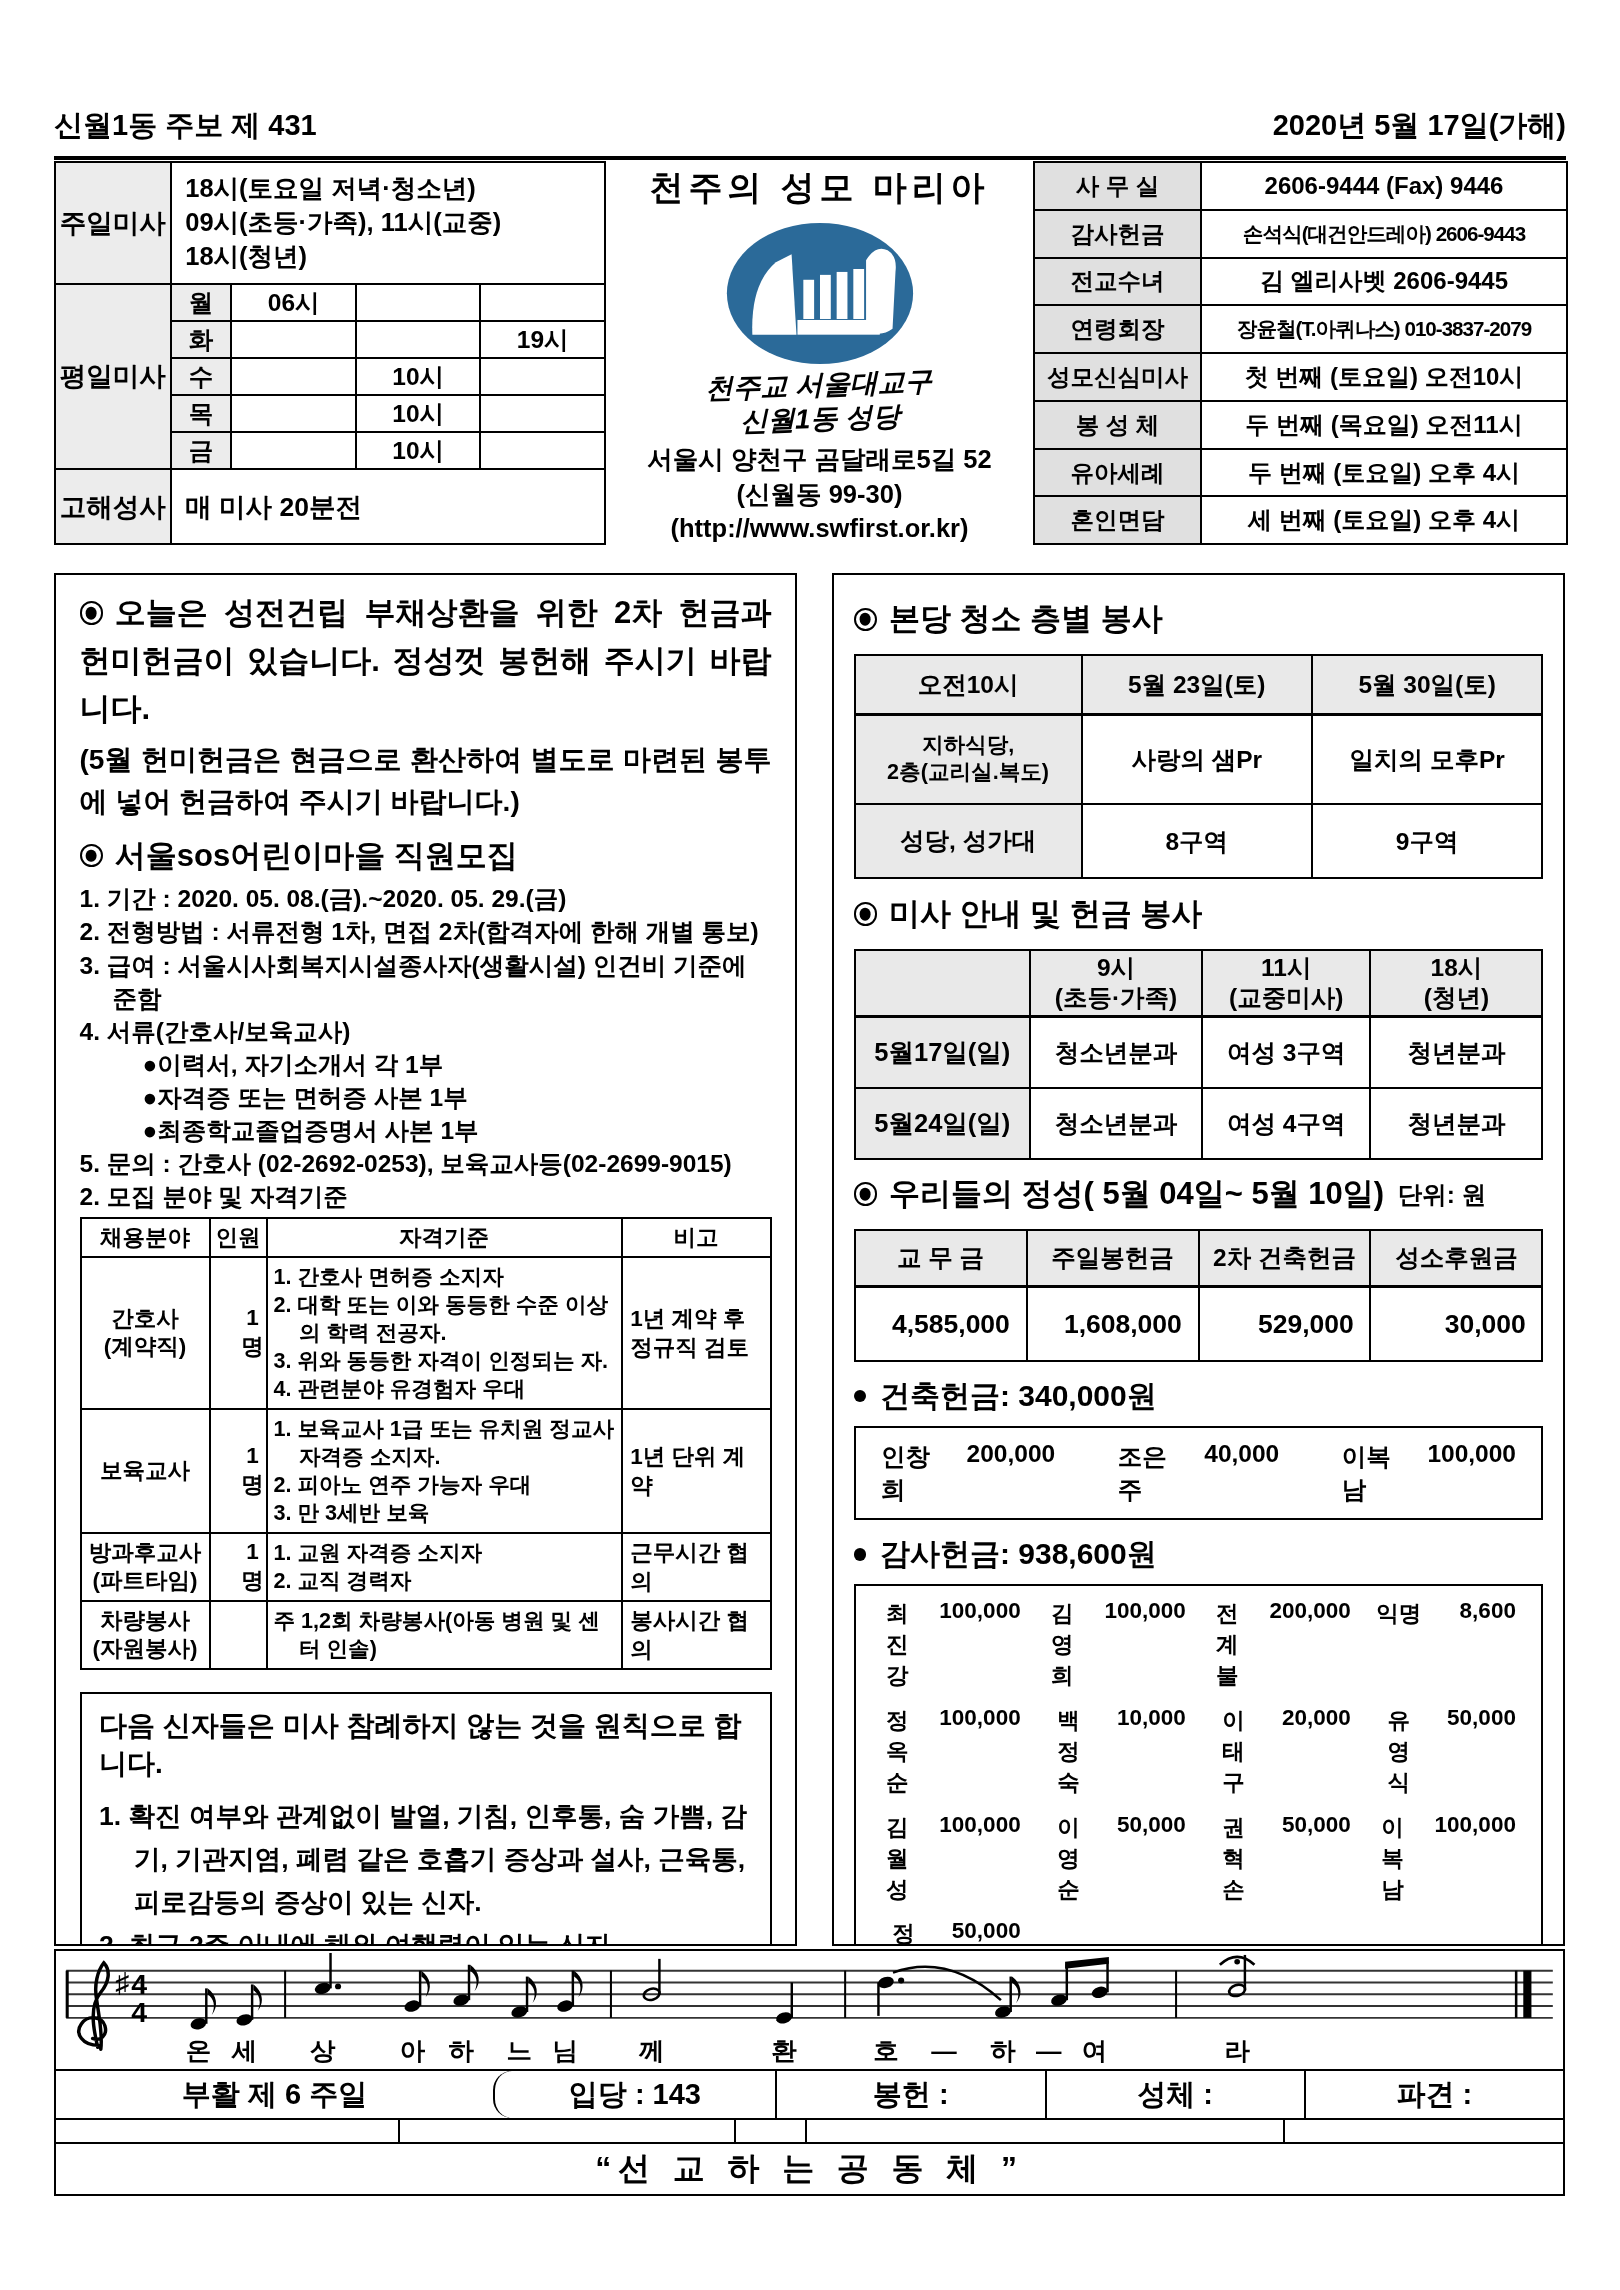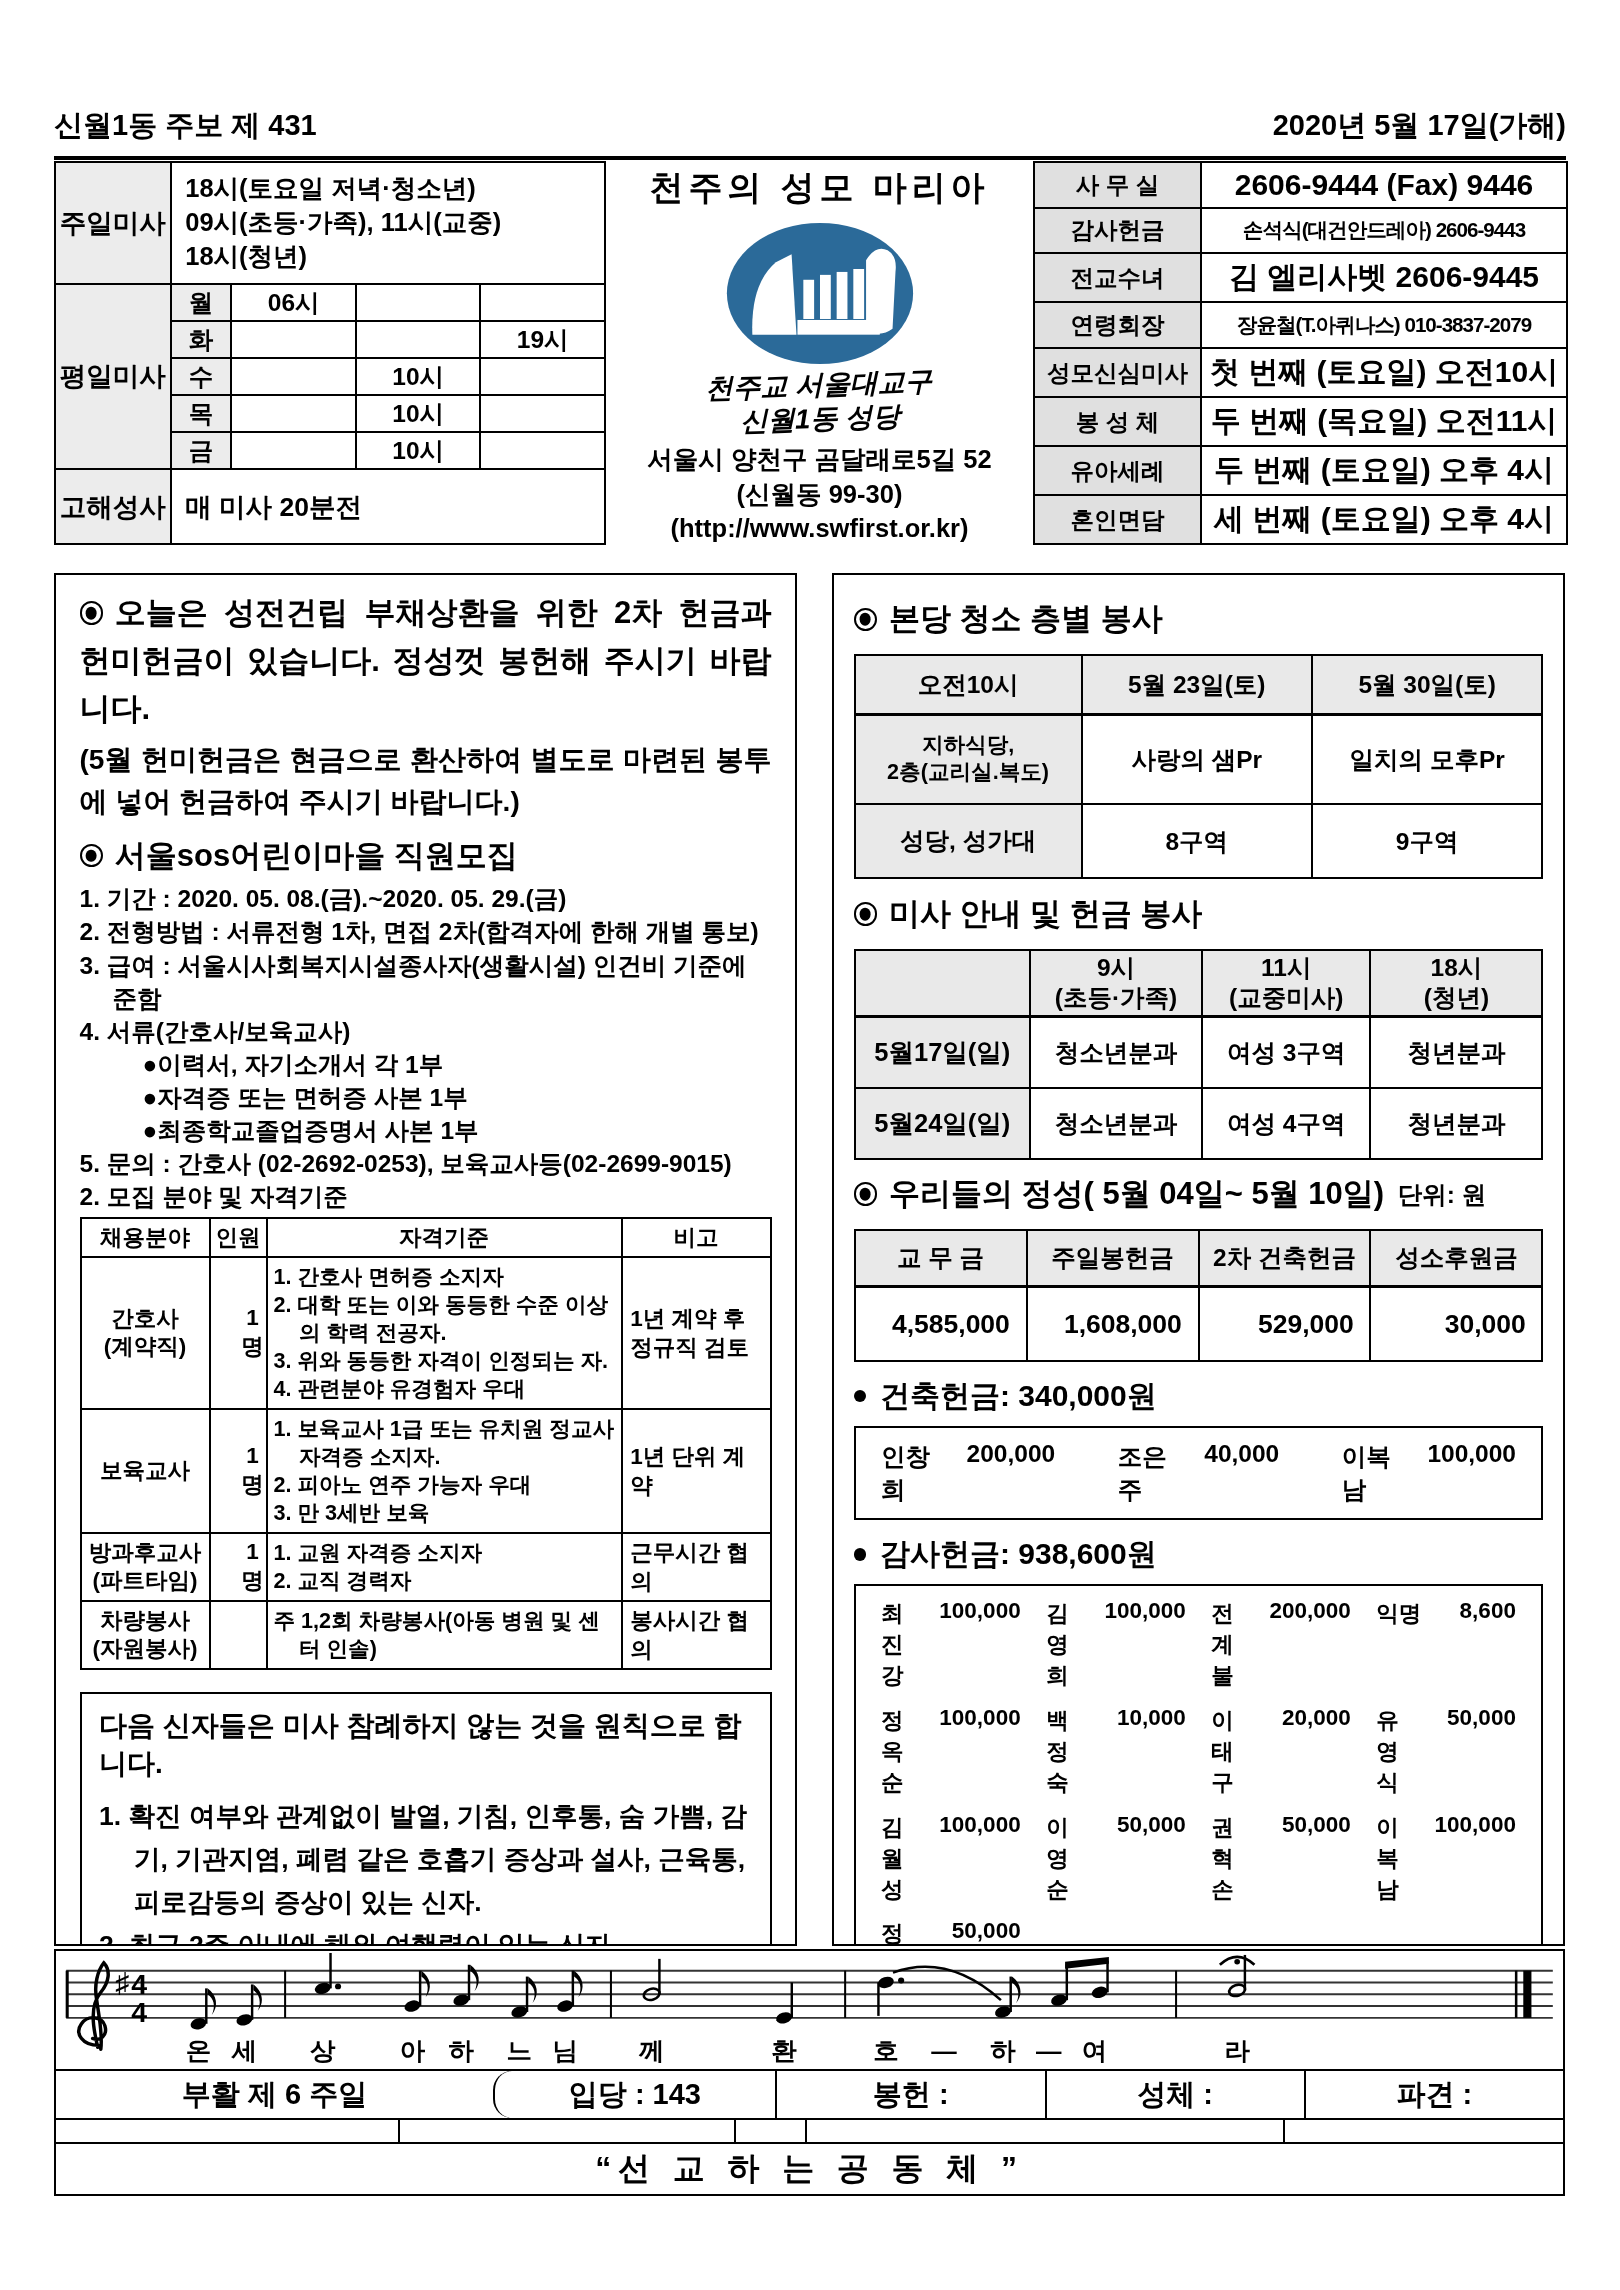--- a/index.html
+++ b/index.html
@@ -26,21 +26,21 @@
   .mass-table .confess { font-size:26.5px; padding-left:13.7px; height:71px; }
 
   .center-block { width:421px; display:flex; flex-direction:column; align-items:center; }
   .parish-title { font-size:34px; font-weight:bold; letter-spacing:4.9px; margin-top:3.9px; }
   .logo-svg { margin-top:7.8px; }
   .callig { font-style:italic; font-weight:bold; font-size:27.4px; transform:rotate(-2deg); line-height:1.25; text-align:center; }
   .addr { font-size:25.5px; font-weight:bold; text-align:center; line-height:1.35; margin-top:5.9px; }
 
   .contact-table { width:535px; font-weight:bold; }
   .contact-table .c-label { background:#e0e0e0; width:167px; text-align:center; font-size:23.5px; height:40px; }
-  .contact-table .c-val { text-align:center; font-size:30px; }
+  .contact-table .c-val { text-align:center; font-size:24px; }
   .contact-table .sm { font-size:20.6px; letter-spacing:-1px; }
 
   
   .columns { position:absolute; top:573px; left:54px; right:55px; bottom:345px; display:flex; gap:35px; }
   .colL { width:743px; border:2px solid #000; padding:13.7px 23.5px; overflow:hidden; }
   .colR { flex:1; border:2px solid #000; padding:13.7px 19.6px; overflow:hidden; }
 
   .bullseye { display:inline-block; flex:none; width:23.5px; height:23.5px; border:2.9px solid #000;
               border-radius:50%; position:relative; margin-right:11.8px; vertical-align:-2px; }
   .bullseye::after { content:""; position:absolute; left:50%; top:50%; width:10.8px; height:12.7px;
@@ -81,21 +81,21 @@
   .msvc td { height:71px; font-size:24.5px; }
   .msvc .date { font-size:25.5px; }
   .diag { background:#fff linear-gradient(to bottom right, transparent calc(50% - 1px), #000 calc(50% - 1px), #000 calc(50% + 1px), transparent calc(50% + 1px)); border-bottom:3.9px solid #000; }
   .offer th { height:57px; }
   .offer td { height:74px; font-size:26.5px; text-align:right; padding-right:15.7px; }
 
   .money-line { font-size:30px; font-weight:bold; display:flex; align-items:center; margin:3.9px 0 9.8px; }
   .donor-box { border:2px solid #000; padding:11.8px 15.7px; margin-bottom:13.7px; font-size:24.5px; font-weight:600; }
   .building-box { display:flex; gap:43px; }
   .donor { display:flex; justify-content:space-between; gap:26px; padding:0 9.8px; }
-  .thanks-grid { display:grid; grid-template-columns:1fr 1fr 1fr 1fr; row-gap:13.7px; column-gap:5.9px; font-size:22.5px; }
+  .thanks-grid { display:grid; grid-template-columns:1fr 1fr 1fr 1fr; row-gap:13.7px; column-gap:5.9px; font-size:22.5px;text-align:center; }
 
   
   .bottom { position:absolute; left:54px; right:55px; top:1949px; height:247px; border:2px solid #000;
             display:flex; flex-direction:column; }
   .music { height:118px; }
   .music svg { display:block; width:100%; height:118px; }
   svg text { font-family:"Liberation Sans","DejaVu Sans",sans-serif; font-weight:bold; }
   .footer-row { display:flex; border-top:2px solid #000; height:49px; font-size:29px; font-weight:bold; }
   .footer-row > div { display:flex; align-items:center; justify-content:center; border-left:2px solid #000; }
   .footer-row > div:first-child { border-left:none; }

